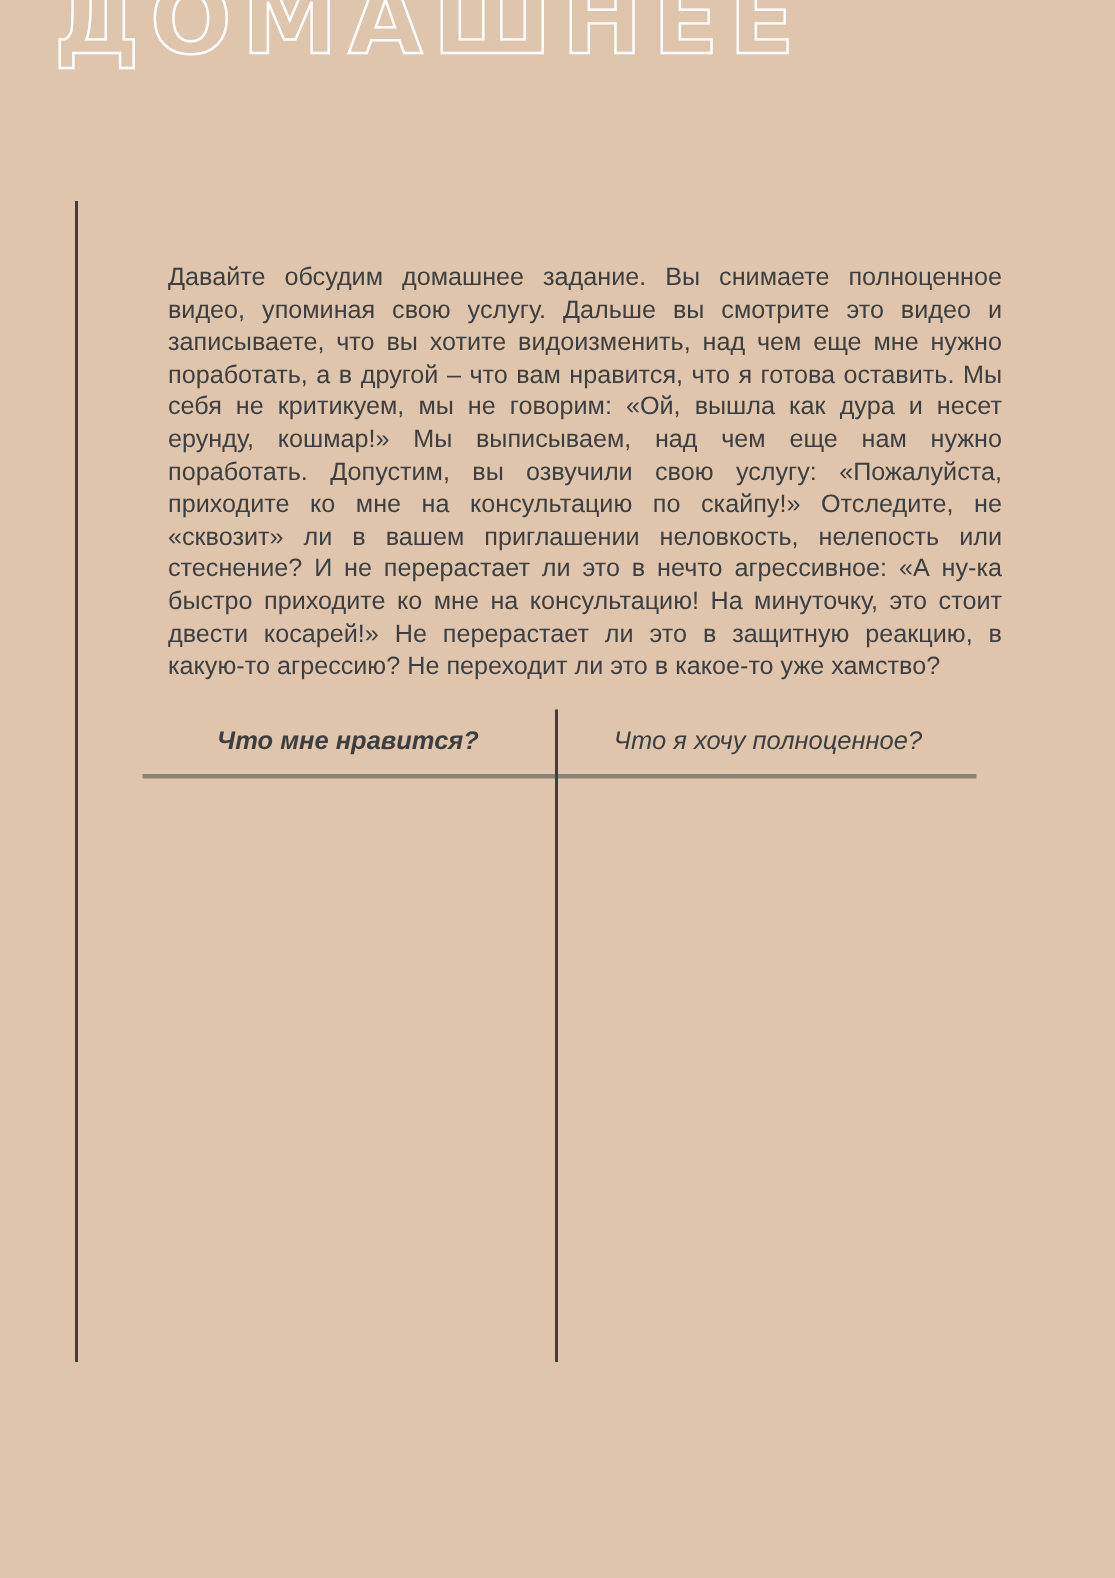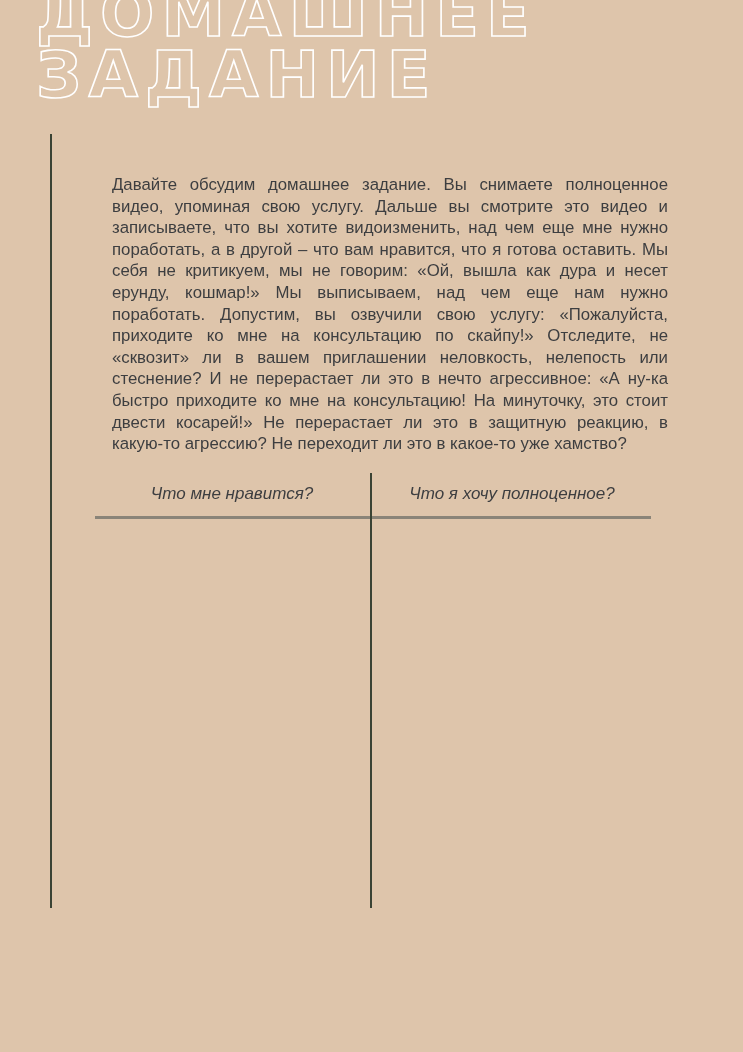--- a/index.html
+++ b/index.html
@@ -63,21 +63,21 @@
   }
   
   .col-header{
     position:absolute;
     top:484px;
     font-style:italic;
     font-size:17px;
     text-align:center;
     color:var(--text);
   }
-  .col-header.left{left:95px;width:274px;}
+  .col-header.left{left:95px;width:274px;font-weight:bold;}
   .col-header.right{left:373px;width:278px;}
   .header-underline{
     position:absolute;
     left:95px;
     top:516px;
     width:556px;
     height:3px;
     background:var(--rule-gray);
   }
   .column-divider{
@@ -96,21 +96,20 @@
   .cell.left{left:95px;width:275px;}
   .cell.right{left:372px;width:279px;}
 </style>
 </head>
 <body>
 
 <div class="page">
 
   <h1 class="title">
     <span>ДОМАШНЕЕ</span>
-    <span>ЗАДАНИЕ</span>
   </h1>
 
   <div class="left-rule"></div>
 
   <p class="body-text">Давайте обсудим домашнее задание. Вы снимаете полноценное видео, упоминая свою услугу. Дальше вы смотрите это видео и записываете, что вы хотите видоизменить, над чем еще мне нужно поработать, а в другой – что вам нравится, что я готова оставить. Мы себя не критикуем, мы не говорим: «Ой, вышла как дура и несет ерунду, кошмар!» Мы выписываем, над чем еще нам нужно поработать. Допустим, вы озвучили свою услугу: «Пожалуйста, приходите ко мне на консультацию по скайпу!» Отследите, не «сквозит» ли в вашем приглашении неловкость, нелепость или стеснение? И не перерастает ли это в нечто агрессивное: «А ну-ка быстро приходите ко мне на консультацию! На минуточку, это стоит двести косарей!» Не перерастает ли это в защитную реакцию, в какую-то агрессию? Не переходит ли это в какое-то уже хамство?</p>
 
   <div>
     <div class="col-header left">Что мне нравится?</div>
     <div class="col-header right">Что я хочу полноценное?</div>
 

